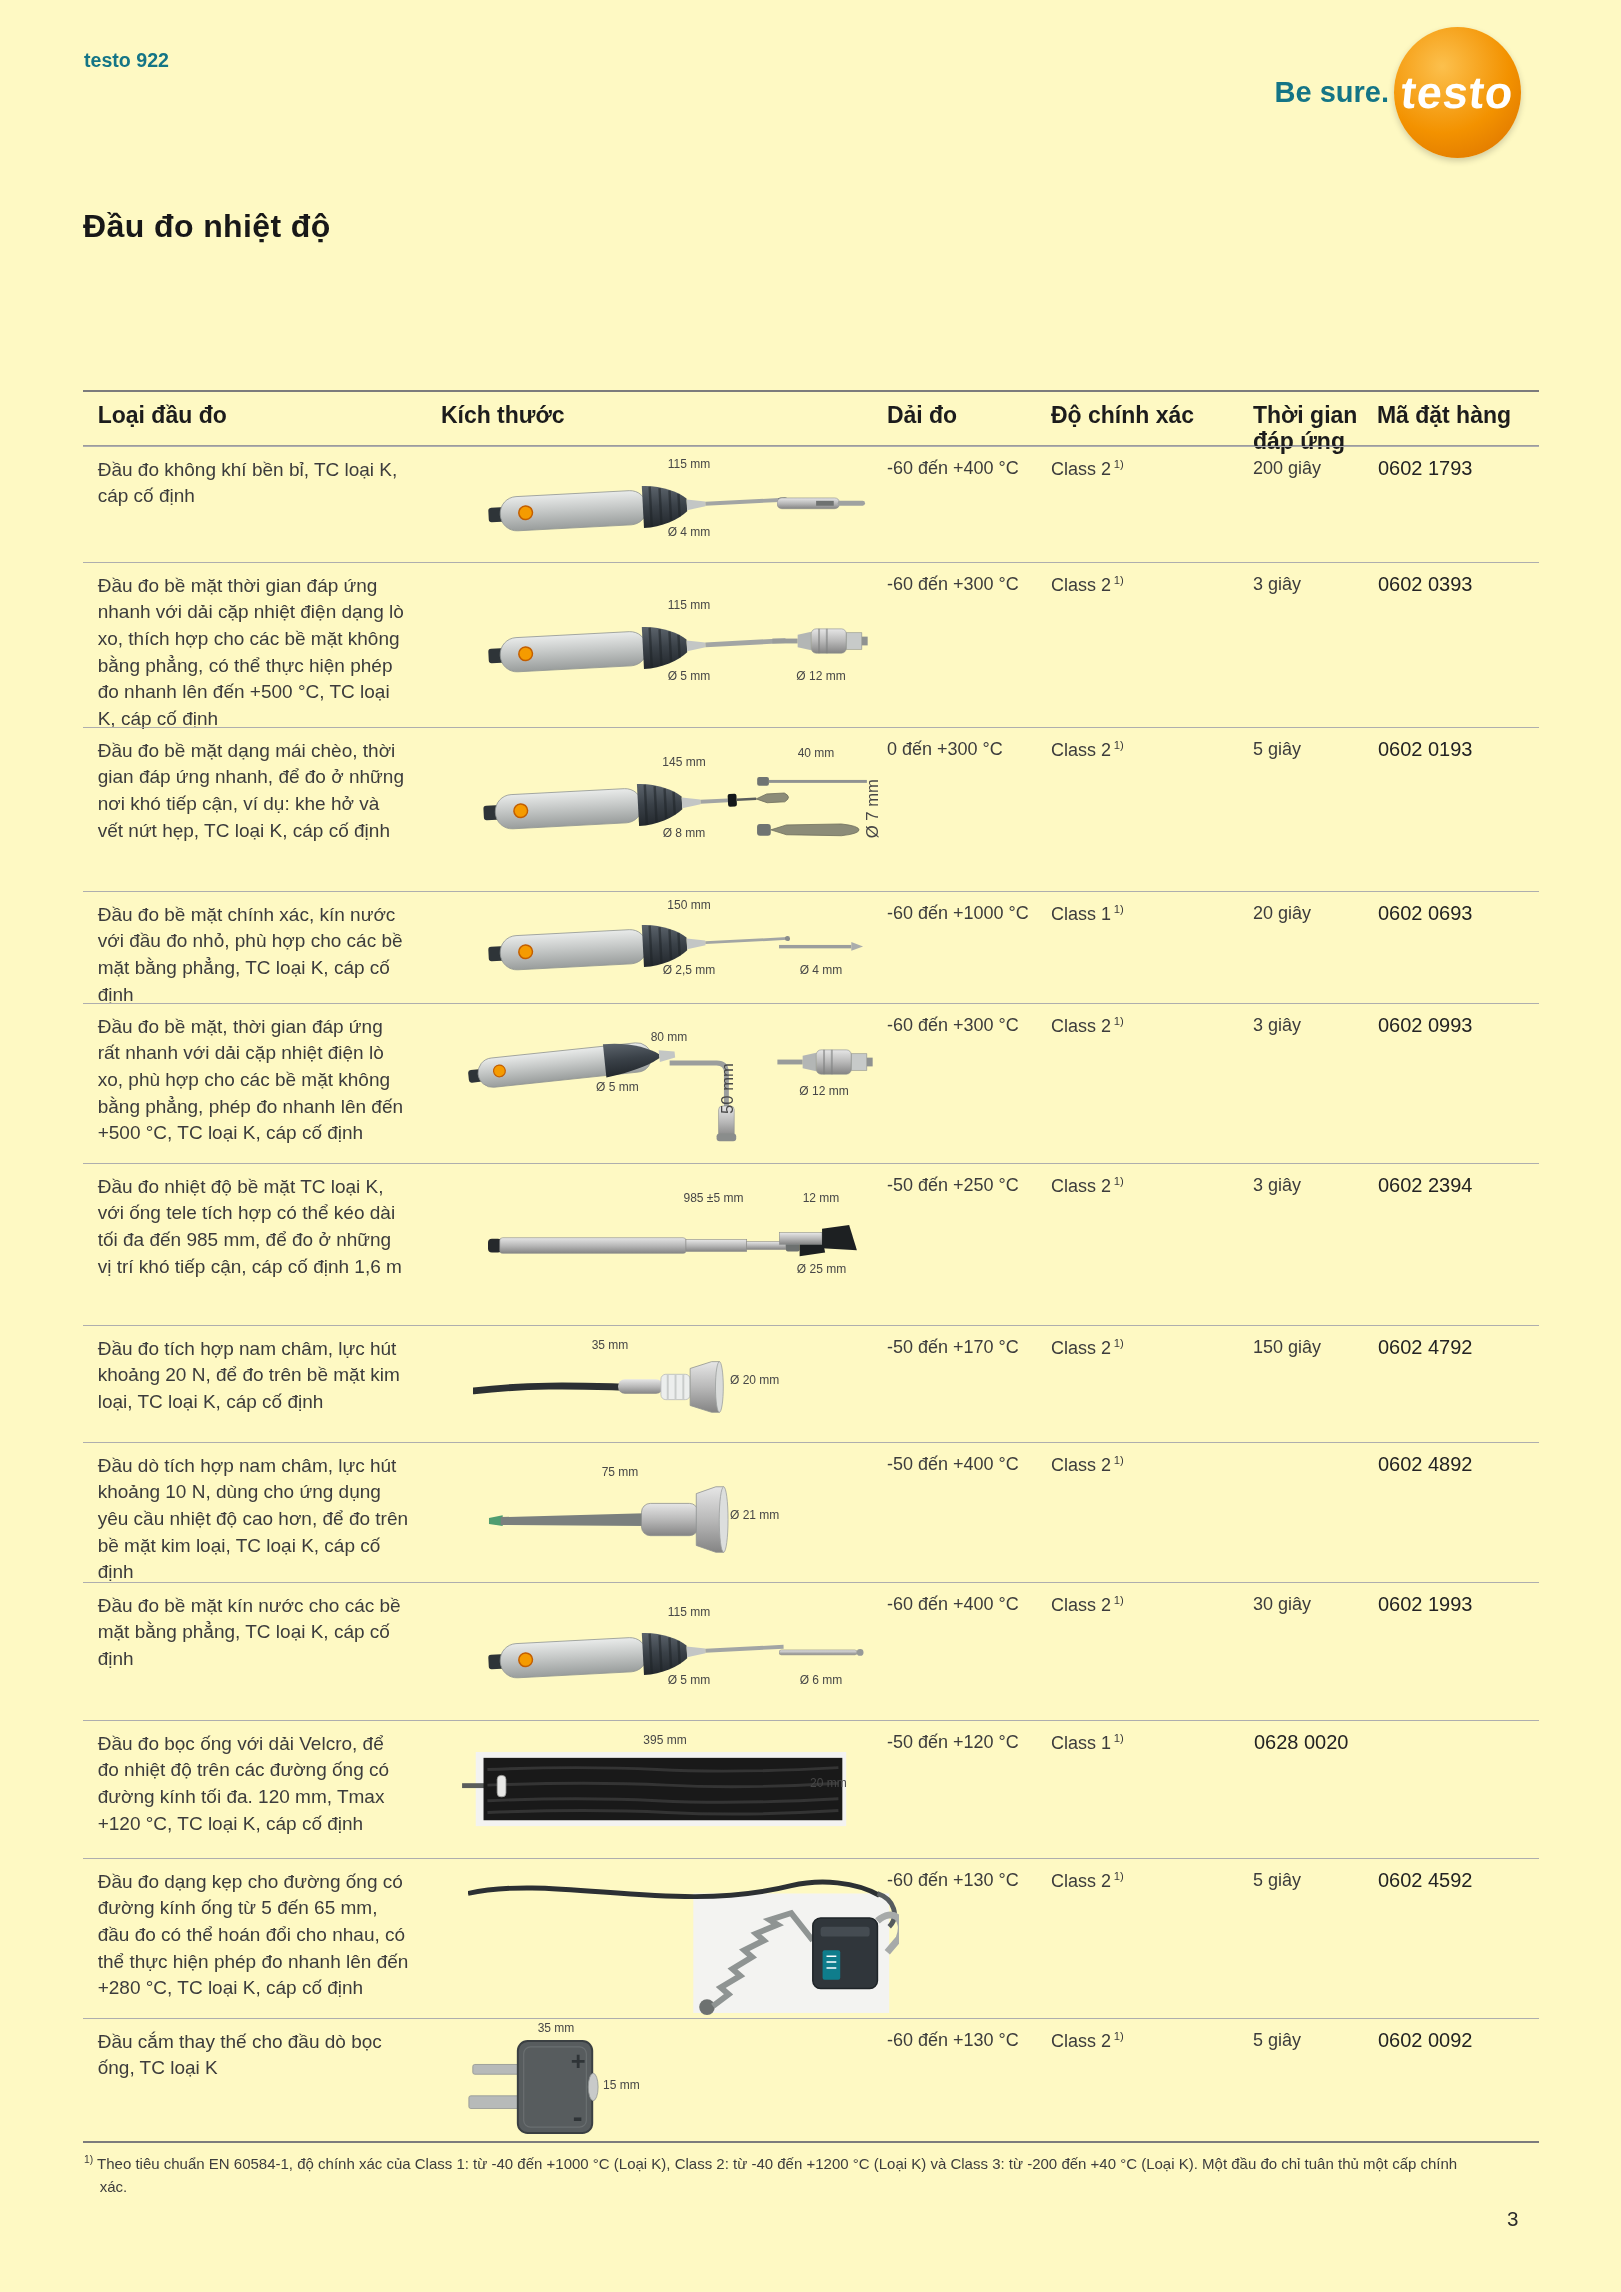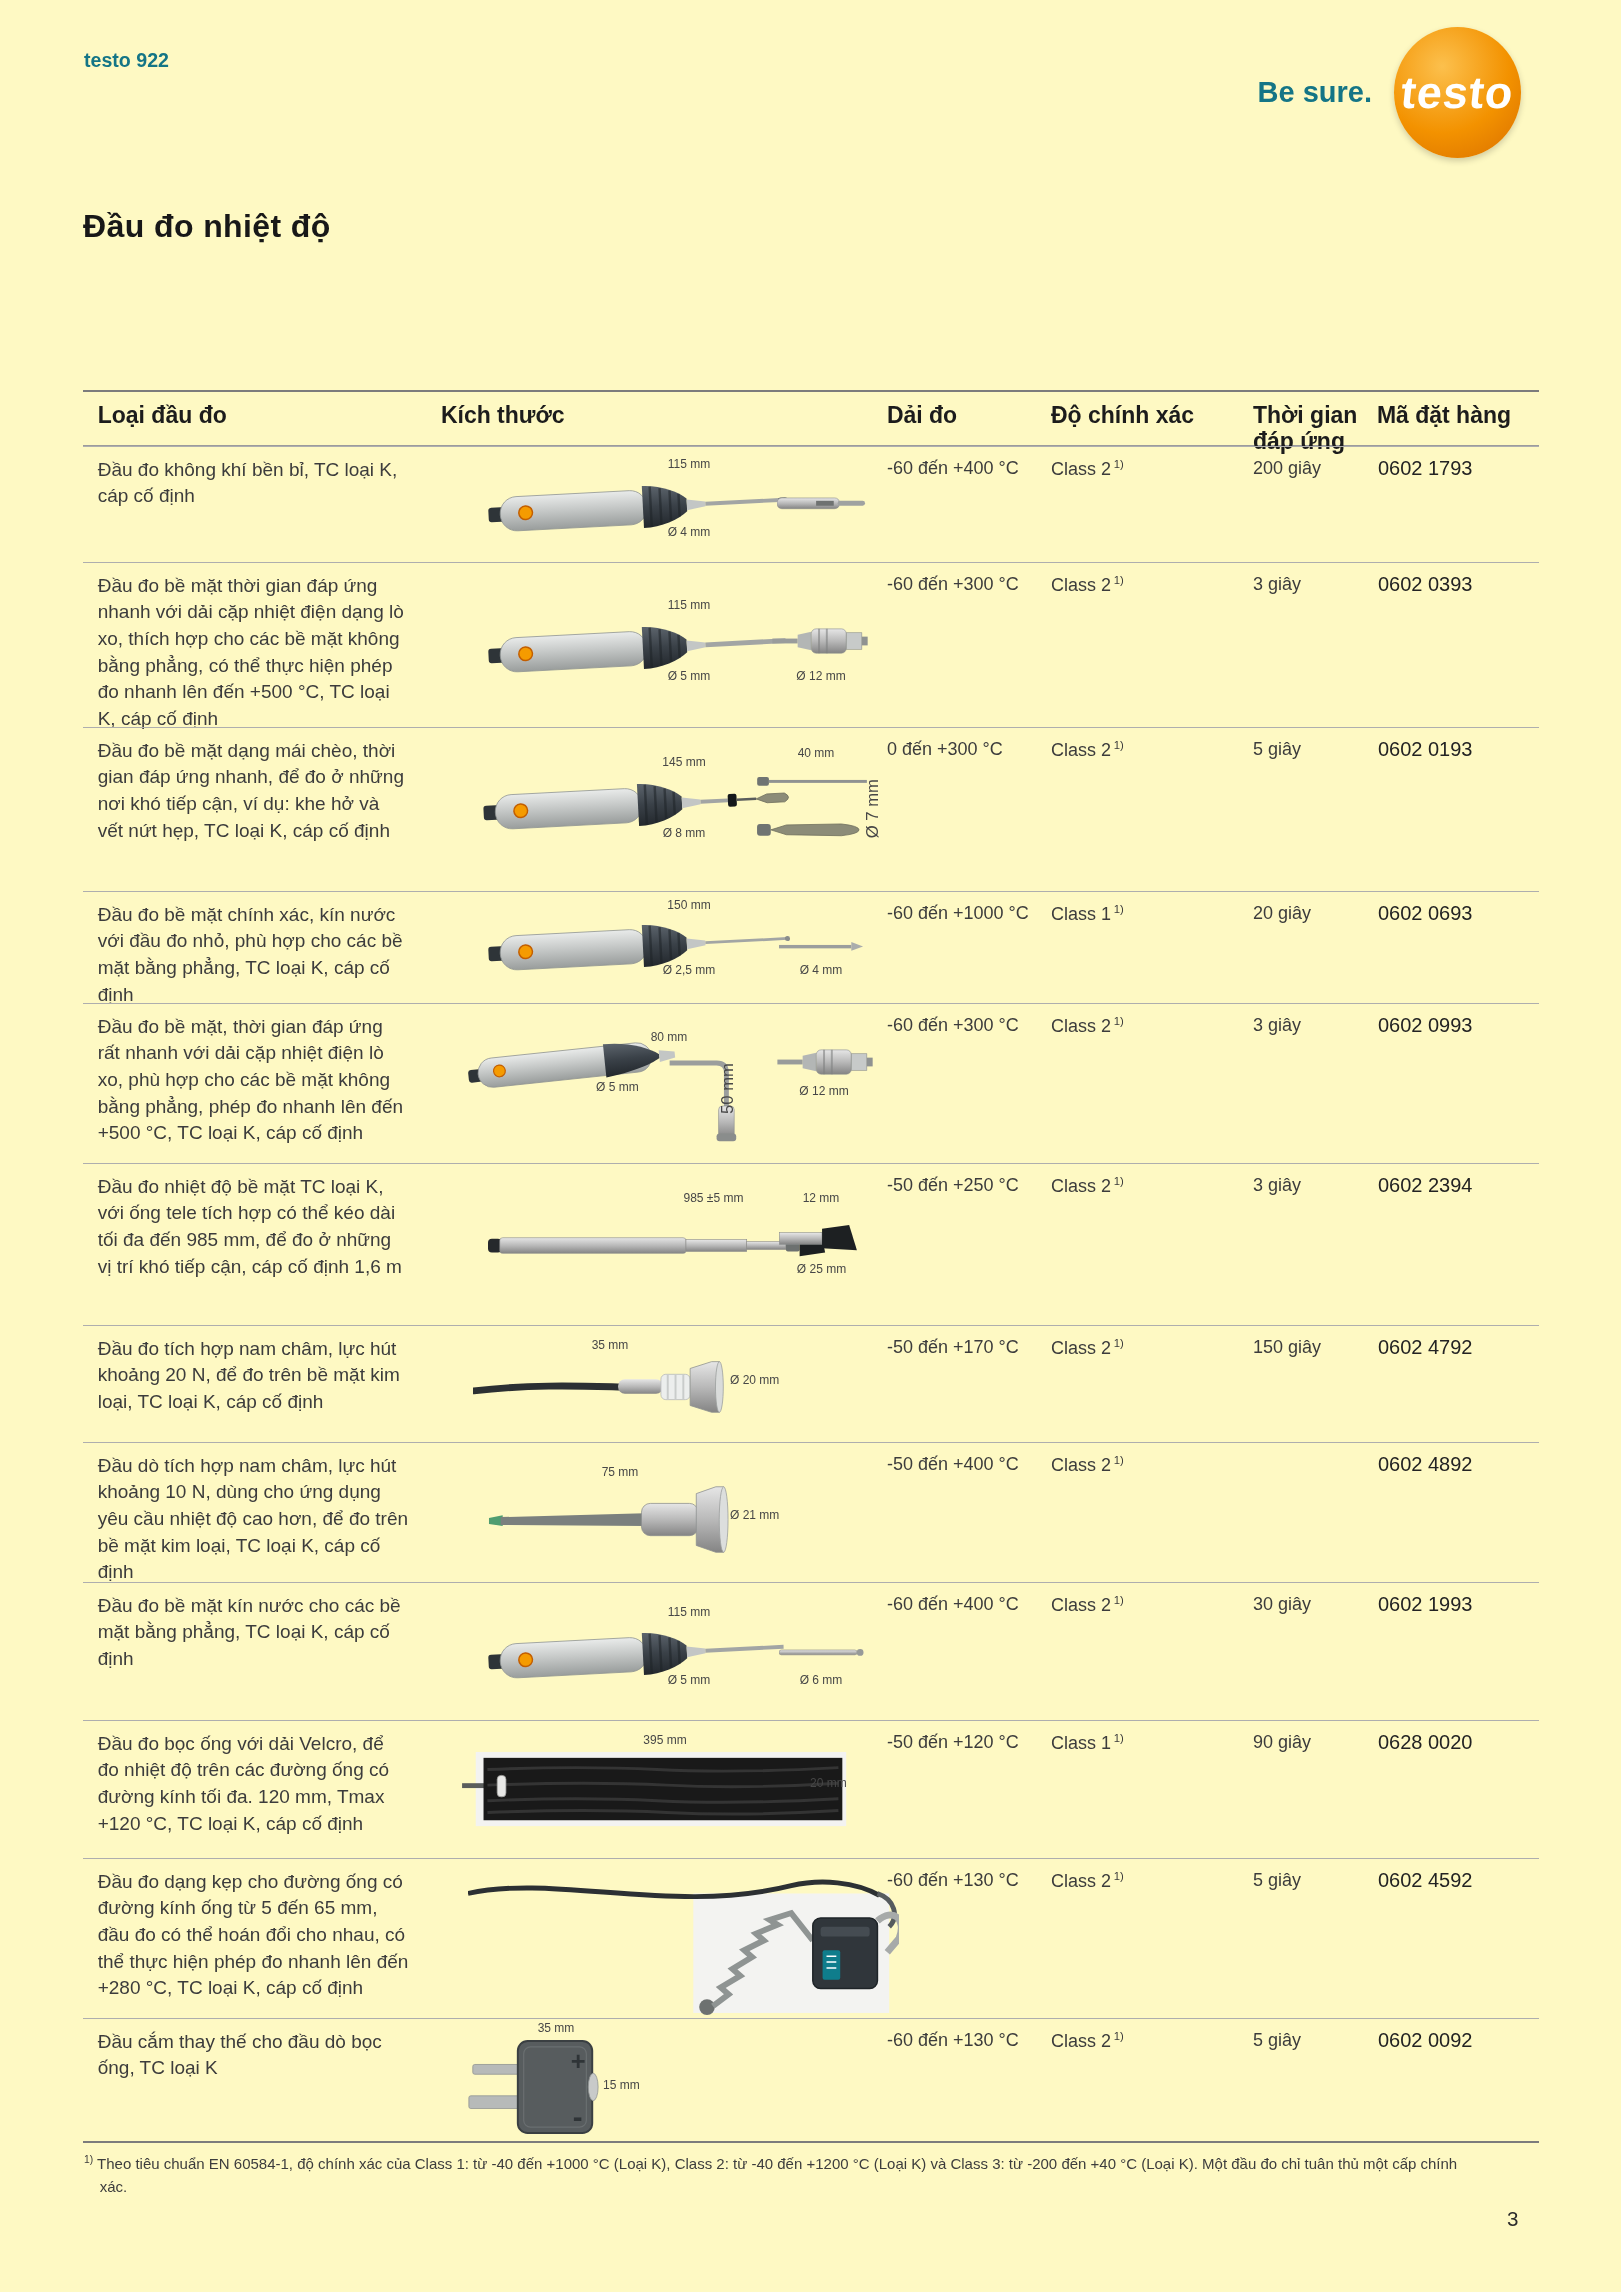--- a/index.html
+++ b/index.html
@@ -1,20 +1,20 @@
 <!DOCTYPE html>
 <html><head>
 <meta charset="utf-8">
 <style>
   html,body{margin:0;padding:0;background:#e9e9e9;}
   .page{position:relative;width:1621px;height:2293px;background:#fef9c3;
         font-family:"Liberation Sans", sans-serif;color:#3c3c3c;overflow:hidden;}
   
   .brand{position:absolute;left:84px;top:49px;font-size:19.6px;font-weight:bold;color:#147586;}
-  .hdr-right{position:absolute;right:100px;top:27.4px;display:flex;align-items:center;gap:22px;}
+  .hdr-right{position:absolute;right:100px;top:27.4px;display:flex;align-items:center;gap:5px;}
   .tagline{font-size:29px;font-weight:bold;color:#147586;}
   .logo{width:127px;height:131px;border-radius:50%;
         background:radial-gradient(circle at 38% 30%, #fcc04d 0%, #f39200 55%, #d86e00 100%);
         display:flex;align-items:center;justify-content:center;box-shadow:0 2.9px 5.9px rgba(0,0,0,0.18);}
   .logo span{color:#ffffff;font-size:45px;font-weight:bold;transform:skewX(-6deg);letter-spacing:1px;}
   
   .title{position:absolute;left:83px;top:208px;font-size:32px;font-weight:bold;color:#181818;letter-spacing:0.4px;}
   
   .tbl{position:absolute;left:83px;top:390px;width:1456px;border-bottom:2px solid #7c7c7c;}
   .grid{display:grid;grid-template-columns:351px 448px 164px 202px 124px 167px;box-sizing:border-box;}
@@ -348,21 +348,20 @@
           <rect x="0" y="32" width="26" height="5" fill="#5a5d5c"></rect>
           <rect x="22" y="6" width="368" height="64" fill="#191919"></rect>
           <path d="M26 18 Q120 14 200 18 T386 16 M26 34 Q130 30 210 34 T386 32 M26 50 Q120 46 200 50 T386 48 M26 62 Q130 58 210 62 T386 60" stroke="#343434" stroke-width="3" fill="none"></path>
           <rect x="36" y="24" width="9" height="22" rx="4" fill="#e8e8e6" stroke="#9a9a98" stroke-width="0.8"></rect>
         </svg>
         <span class="dlabel center" style="left:172px;top:11.8px;width:118px">395 mm</span>
         <span class="dlabel" style="left:376px;top:55px">20 mm</span>
       </div>
       <div class="c-range">-50 đến +120 °C</div>
       <div class="c-acc"><span>Class 1</span><sup class="note">1)</sup></div>
-      <div class="c-time">90 giây</div>
       <div class="c-code">0628 0020</div>
     </div>
 
     <div class="grid row" style="height:160px">
       <div class="c-type">Đầu đo dạng kẹp cho đường ống có đường kính ống từ 5 đến 65 mm, đầu đo có thể hoán đổi cho nhau, có thể thực hiện phép đo nhanh lên đến +280 °C, TC loại K, cáp cố định</div>
       <div class="c-dim">
         <svg class="probe" style="left:34px;top:4.9px" width="431" height="152" viewBox="0 0 440 155">
           <rect x="230" y="30" width="200" height="122" fill="#f3f3f1"></rect>
           <path d="M0 30 C90 10 210 52 330 22 C360 15 396 18 420 32" stroke="#2c3033" stroke-width="5" fill="none"></path>
           <path d="M418 30 C436 36 440 54 430 64" stroke="#565b5e" stroke-width="5" fill="none"></path>

